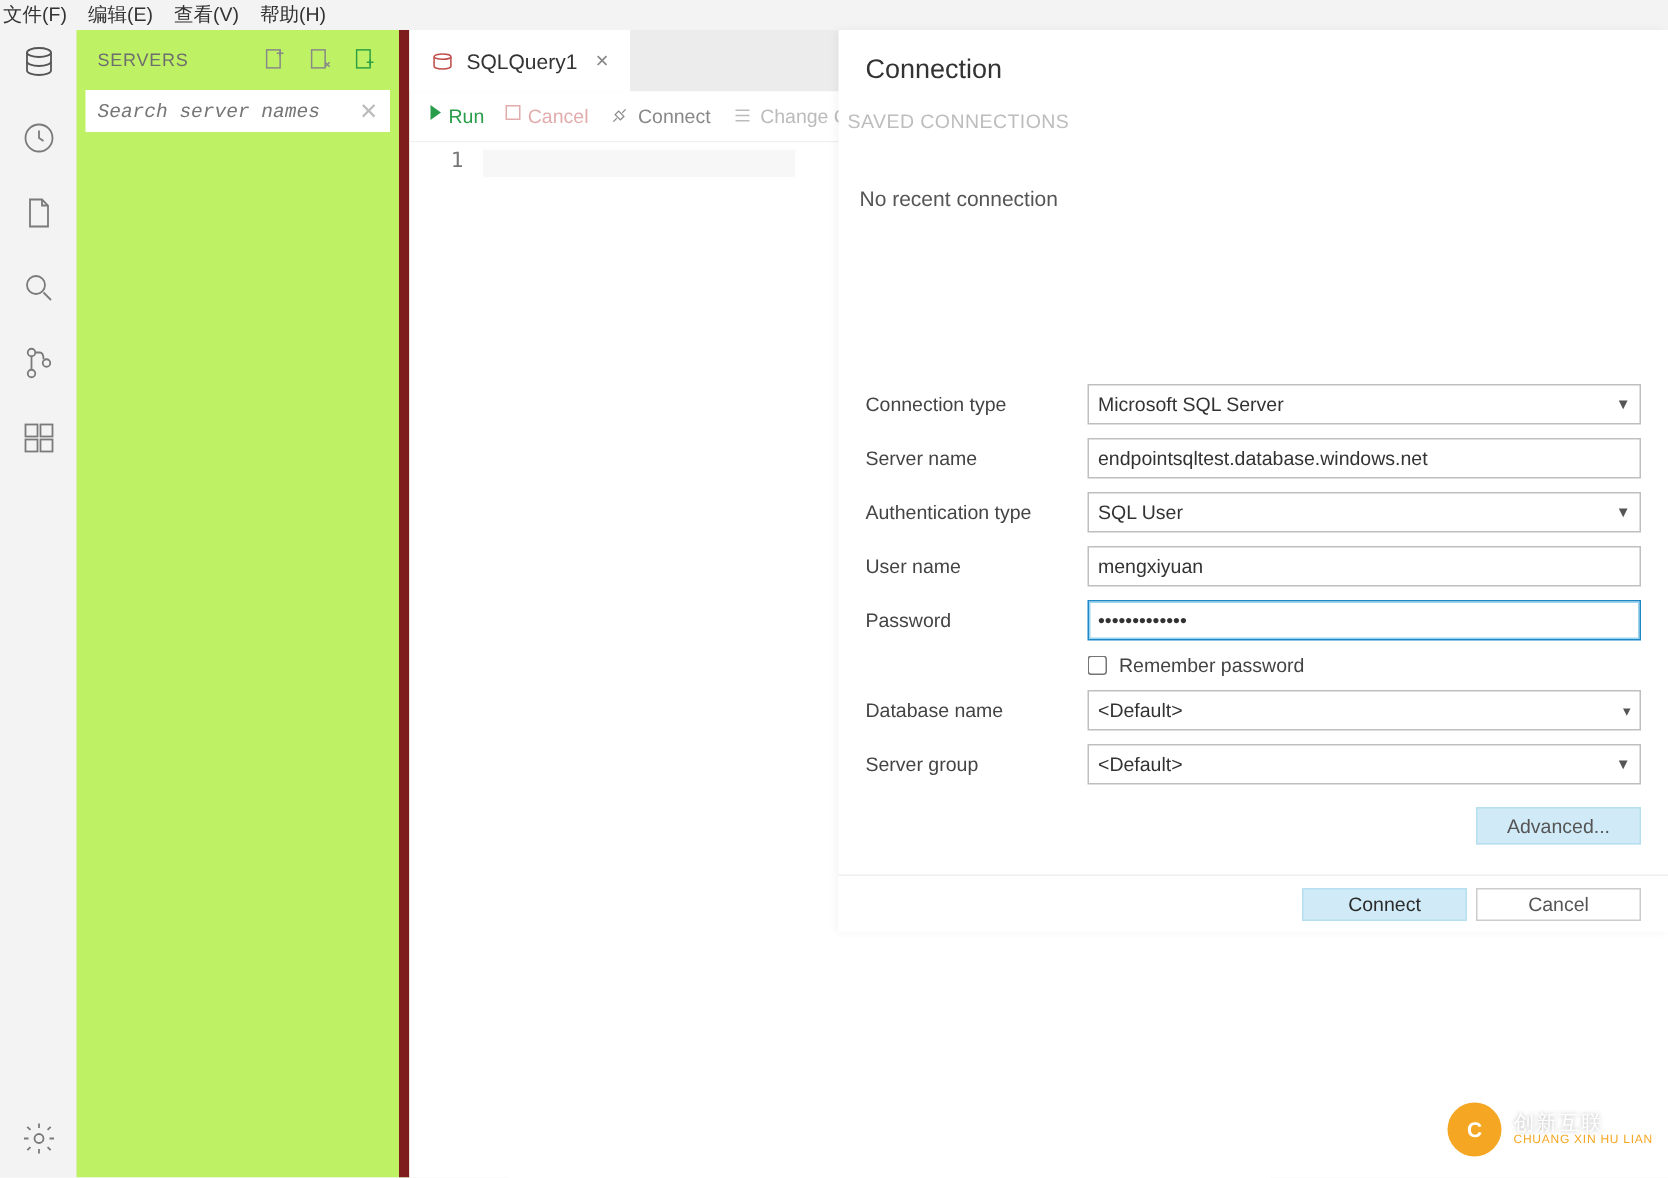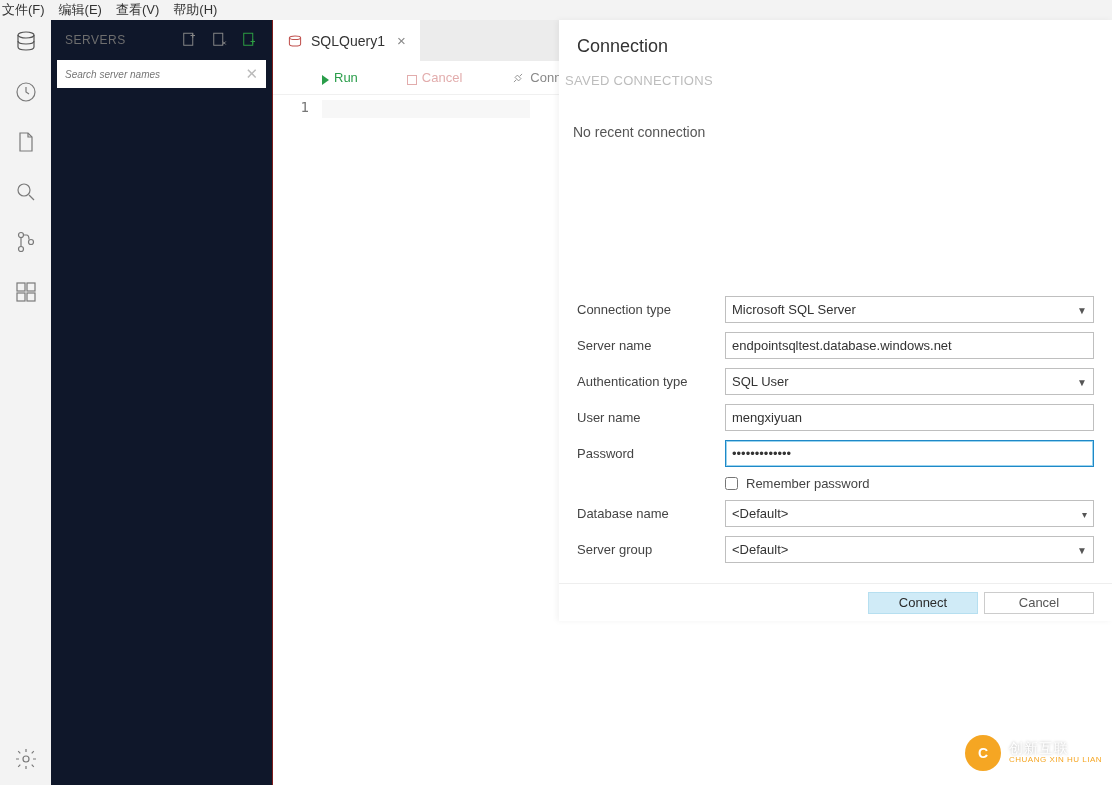--- a/index.html
+++ b/index.html
@@ -9,35 +9,35 @@
 .menubar span { cursor: default; }
 
 .main { display: flex; height: calc(100% - 20px); }
 
 .activity-bar { width: 51px; background: #f3f3f3; display: flex; flex-direction: column; align-items: center; padding-top: 8px; gap: 22px; }
 .activity-bar .icon { width: 28px; height: 28px; display: flex; align-items: center; justify-content: center; color: #7a7a7a; }
 .activity-bar .icon svg { width: 24px; height: 24px; stroke: #7a7a7a; fill: none; stroke-width: 1.2; }
 .activity-bar .icon.data svg { stroke: #555; }
 .activity-bar .settings { margin-top: auto; margin-bottom: 12px; }
 
-.sidebar { width: 222px; background: #0f172a; border-right: 1px solid #7f1d1d; }
+.sidebar { width: 222px; background: #bef264; border-right: 7px solid #7f1d1d; }
 .sidebar-header { height: 40px; display: flex; align-items: center; padding: 0 14px; color: #6e6e6e; font-size: 12px; letter-spacing: 0.5px; }
 .sidebar-header .actions { margin-left: auto; display: flex; gap: 12px; }
 .search-box { margin: 0 6px; height: 28px; background: #fff; display: flex; align-items: center; padding: 0 8px; }
-.search-box input { border: none; outline: none; flex: 1; font-size: 10px; color: #999; font-style: italic; background: transparent; }
+.search-box input { border: none; outline: none; flex: 1; font-size: 13px; color: #999; font-style: italic; background: transparent; font-family: Liberation Mono, monospace; }
 .search-box .clear { color: #bbb; font-size: 15px; }
 
 .editor { flex: 1; background: #fff; display: flex; flex-direction: column; position: relative; }
 .tabs { height: 41px; background: #ececec; display: flex; align-items: stretch; }
 .tab { display: flex; align-items: center; padding: 0 14px; gap: 8px; background: #fff; color: #333; font-size: 14px; }
 .tab .db-ico { width: 16px; height: 12px; }
 .tab .close { color: #888; font-size: 15px; margin-left: 4px; }
 
 .toolbar { height: 34px; display: flex; align-items: center; padding: 0 14px; gap: 14px; background: #fff; border-bottom: 1px solid #f0f0f0; font-size: 13px; }
-.toolbar .item { display: flex; align-items: flex-end; gap: 5px; color: #888; margin-left: 35px; }
+.toolbar .item { display: flex; align-items: flex-start; gap: 5px; color: #888; }
 .toolbar .item.run { color: #2a9d4a; }
 .toolbar .item.cancel { color: #d68a8a; opacity: 0.7; }
 .toolbar .item.connect { color: #888; }
 .toolbar .tri { width: 0; height: 0; border-left: 7px solid #2a9d4a; border-top: 5px solid transparent; border-bottom: 5px solid transparent; }
 .toolbar .sq { width: 10px; height: 10px; border: 1.3px solid #d68a8a; }
 
 .code { flex: 1; display: flex; background: #fff; }
 .gutter { width: 48px; text-align: right; padding: 4px 12px 0 0; color: #777; font-family: Consolas, monospace; font-size: 14px; }
 .line { flex: 1; padding-top: 4px; }
 .line-input { width: 210px; height: 20px; background: #f7f7f7; border: 1px solid #fff; outline: none; }
@@ -245,20 +245,23 @@
         <span class="caret">▾</span>
       </div>
     </div>
     <div class="form-row">
       <label>Server group</label>
       <div class="select-wrap">
         <div class="field">&lt;Default&gt;</div>
         <span class="caret">▼</span>
       </div>
     </div>
+    <div class="adv-row">
+      <div class="adv-btn">Advanced...</div>
+    </div>
   </div>
 
   <div class="footer">
     <div class="btn primary">Connect</div>
     <div class="btn secondary">Cancel</div>
   </div>
 </div>
 
 <div class="watermark">
   <div class="circle">C</div>

